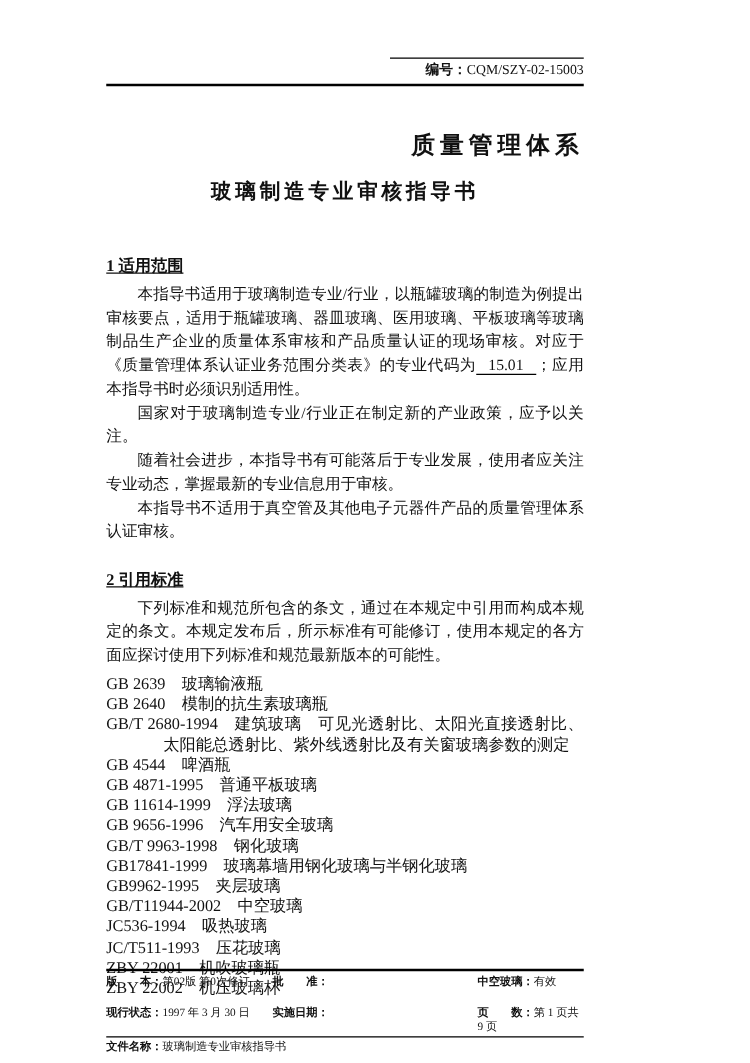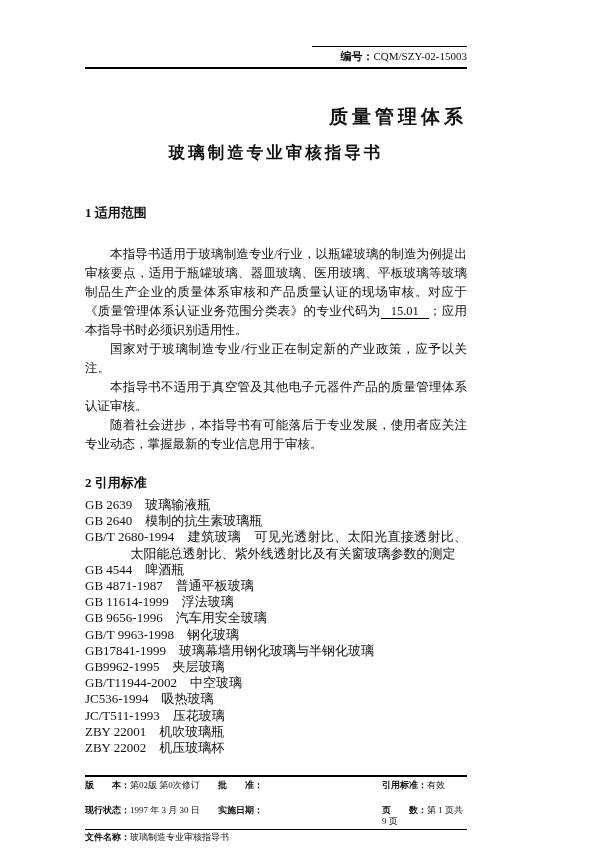--- a/index.html
+++ b/index.html
@@ -12,24 +12,24 @@
   .hdr-topline { width:155px; margin-left:auto; border-top:1px solid #000; }
   .hdr-number { text-align:right; font-size:11px; line-height:15px; padding:2px 0 3px 0; }
   .hdr-number .lbl { font-weight:bold; }
   .hdr-rule { border-top:2px solid #000; }
 
   
   .title1 { margin-top:36px; text-align:right; font-size:19px; font-weight:bold; letter-spacing:4px; line-height:24px; }
   .title2 { margin-top:13px; text-align:center; font-size:16.5px; font-weight:bold; letter-spacing:3px; line-height:22px; }
 
   
-  .sec-heading { font-size:13px; font-weight:bold; line-height:18px; }
+  .sec-heading { font-size:13px; font-weight:bold; line-height:18px;text-decoration:underline; }
   .sec-heading.first { margin-top:40px; }
   .sec-heading.second { margin-top:20px; }
-  .para { margin-top:23px; font-size:12.5px; line-height:19px; text-align:justify; text-indent:2em; }
+  .para { margin-top:4px; font-size:12.5px; line-height:19px; text-align:justify; text-indent:2em; }
   .para + .para { margin-top:0; }
   .ucode { border-bottom:1px solid #000; padding:0 10px; }
 
   
   .std-list { margin-top:5px; }
   .std { font-size:13px; line-height:16.2px; padding-left:3.5em; text-indent:-3.5em; text-align:justify; }
 
   
   .footer { position:absolute; left:85px; right:77px; bottom:7px; font-size:9px; line-height:11px; }
   .footer-rule-thick { border-top:2px solid #000; }
@@ -53,31 +53,32 @@
     </div>
 
     <div class="title1">质量管理体系</div>
     <div class="title2">玻璃制造专业审核指导书</div>
 
     <div class="sec-heading first">1 适用范围</div>
     <p class="para">
       <span>本指导书适用于玻璃制造专业/行业，以瓶罐玻璃的制造为例提出审核要点，适用于瓶罐玻璃、器皿玻璃、医用玻璃、平板玻璃等玻璃制品生产企业的质量体系审核和产品质量认证的现场审核。对应于《质量管理体系认证业务范围分类表》的专业代码为</span><span class="ucode">15.01</span><span>；应用本指导书时必须识别适用性。</span>
     </p>
     <p class="para">国家对于玻璃制造专业/行业正在制定新的产业政策，应予以关注。</p>
+    <p class="para">随着社会进步，本指导书有可能落后于专业发展，使用者应关注专业动态，掌握最新的专业信息用于审核。</p>
     <p class="para">本指导书不适用于真空管及其他电子元器件产品的质量管理体系认证审核。</p>
-    <p class="para">随着社会进步，本指导书有可能落后于专业发展，使用者应关注专业动态，掌握最新的专业信息用于审核。</p>
 
     <div class="sec-heading second">2 引用标准</div>
+    <p class="para">下列标准和规范所包含的条文，通过在本规定中引用而构成本规定的条文。本规定发布后，所示标准有可能修订，使用本规定的各方面应探讨使用下列标准和规范最新版本的可能性。</p>
 
     <div class="std-list">
       <div class="std">GB 2639　玻璃输液瓶</div>
       <div class="std">GB 2640　模制的抗生素玻璃瓶</div>
       <div class="std">GB/T 2680-1994　建筑玻璃　可见光透射比、太阳光直接透射比、太阳能总透射比、紫外线透射比及有关窗玻璃参数的测定</div>
       <div class="std">GB 4544　啤酒瓶</div>
-      <div class="std">GB 4871-1987　普通平板玻璃</div>
+      <div class="std">GB 4871-1995　普通平板玻璃</div>
       <div class="std">GB 11614-1999　浮法玻璃</div>
       <div class="std">GB 9656-1996　汽车用安全玻璃</div>
       <div class="std">GB/T 9963-1998　钢化玻璃</div>
       <div class="std">GB17841-1999　玻璃幕墙用钢化玻璃与半钢化玻璃</div>
       <div class="std">GB9962-1995　夹层玻璃</div>
       <div class="std">GB/T11944-2002　中空玻璃</div>
       <div class="std">JC536-1994　吸热玻璃</div>
       <div class="std">JC/T511-1993　压花玻璃</div>
       <div class="std">ZBY 22001　机吹玻璃瓶</div>
       <div class="std">ZBY 22002　机压玻璃杯</div>
@@ -88,21 +89,21 @@
   <div class="footer">
     <div class="footer-rule-thick"></div>
     <div class="footer-grid">
       <div>
         <span class="lbl">版　　本：</span><span>第02版 第0次修订</span>
       </div>
       <div>
         <span class="lbl">批　　准：</span><span></span>
       </div>
       <div>
-        <span class="lbl">引用标准：</span><span>有效</span>
+        <span class="lbl">中空玻璃：</span><span>有效</span>
       </div>
       <div>
         <span class="lbl">现行状态：</span><span>1997 年 3 月 30 日</span>
       </div>
       <div>
         <span class="lbl">实施日期：</span><span></span>
       </div>
       <div>
         <span class="lbl">页　　数：</span><span>第 1 页共 9 页</span>
       </div>

